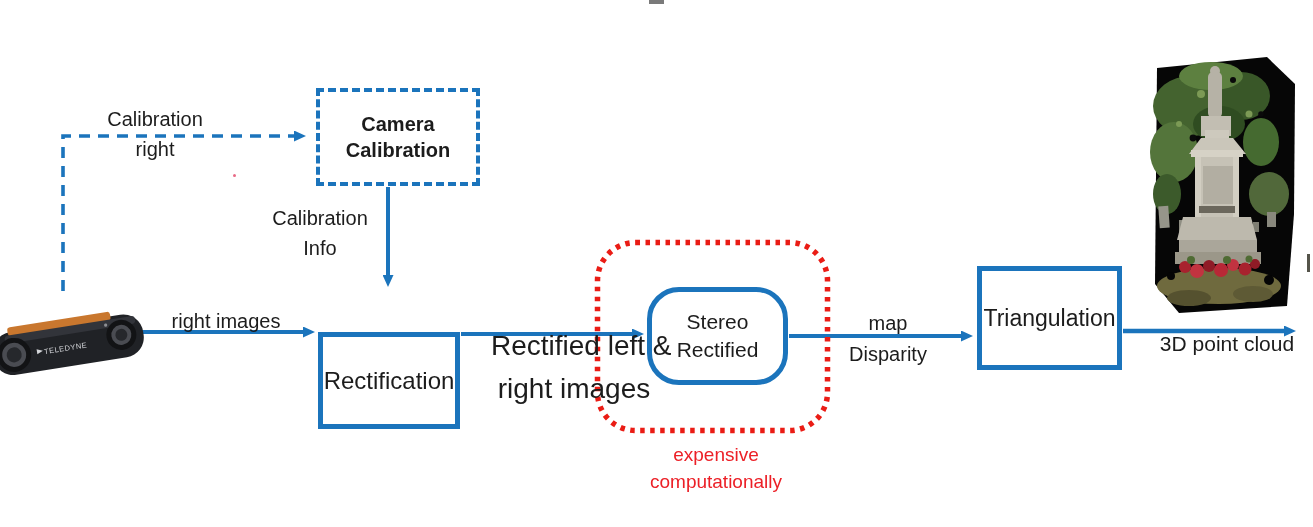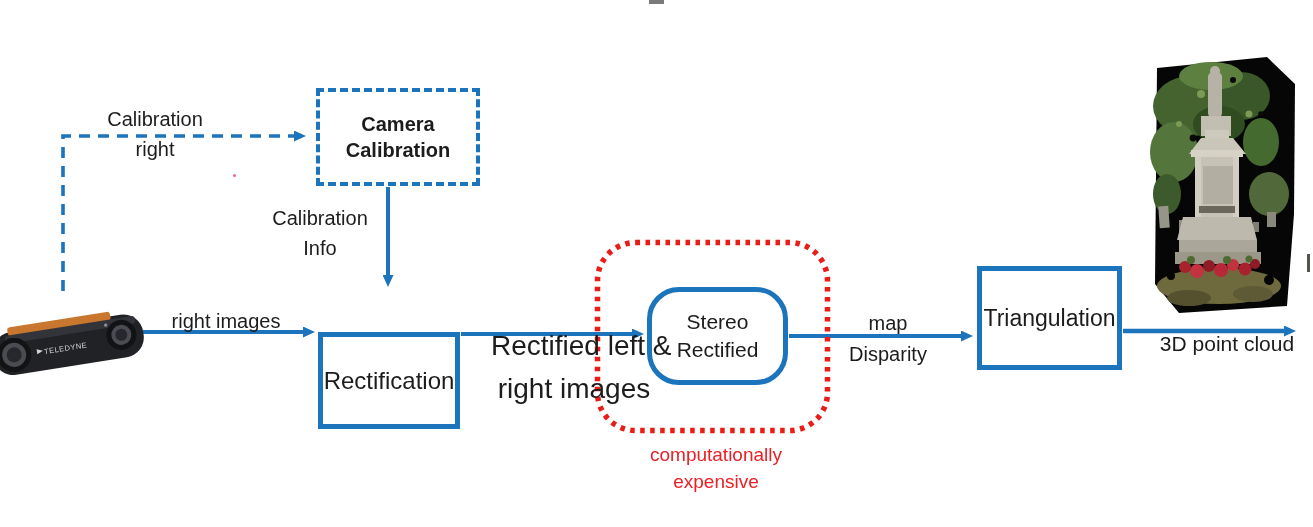--- a/index.html
+++ b/index.html
@@ -168,22 +168,22 @@
   <div class="lbl" style="left:828px; top:308px; width:120px; font-size:20px; line-height:1.55;">
     <span>map</span>
     <span>Disparity</span>
   </div>
 
   <div class="lbl" style="left:1148px; top:328px; width:158px; font-size:21px;">
     <span>3D point cloud</span>
   </div>
 
   <div class="lbl red-note" style="left:630px; top:442px; width:172px; font-size:19px;">
+    <span>expensive</span>
     <span>computationally</span>
-    <span>expensive</span>
   </div>
 
   <div class="artifact" style="left:649px; top:0; width:15px; height:4px;"></div>
   <div class="artifact" style="left:1307px; top:254px; width:3px; height:18px; background:#55544a;"></div>
 
   <div class="abs" style="left:233px; top:174px; width:3px; height:3px; border-radius:50%; background:#e86a86;"></div>
 
 </div>
 
 </body></html>

